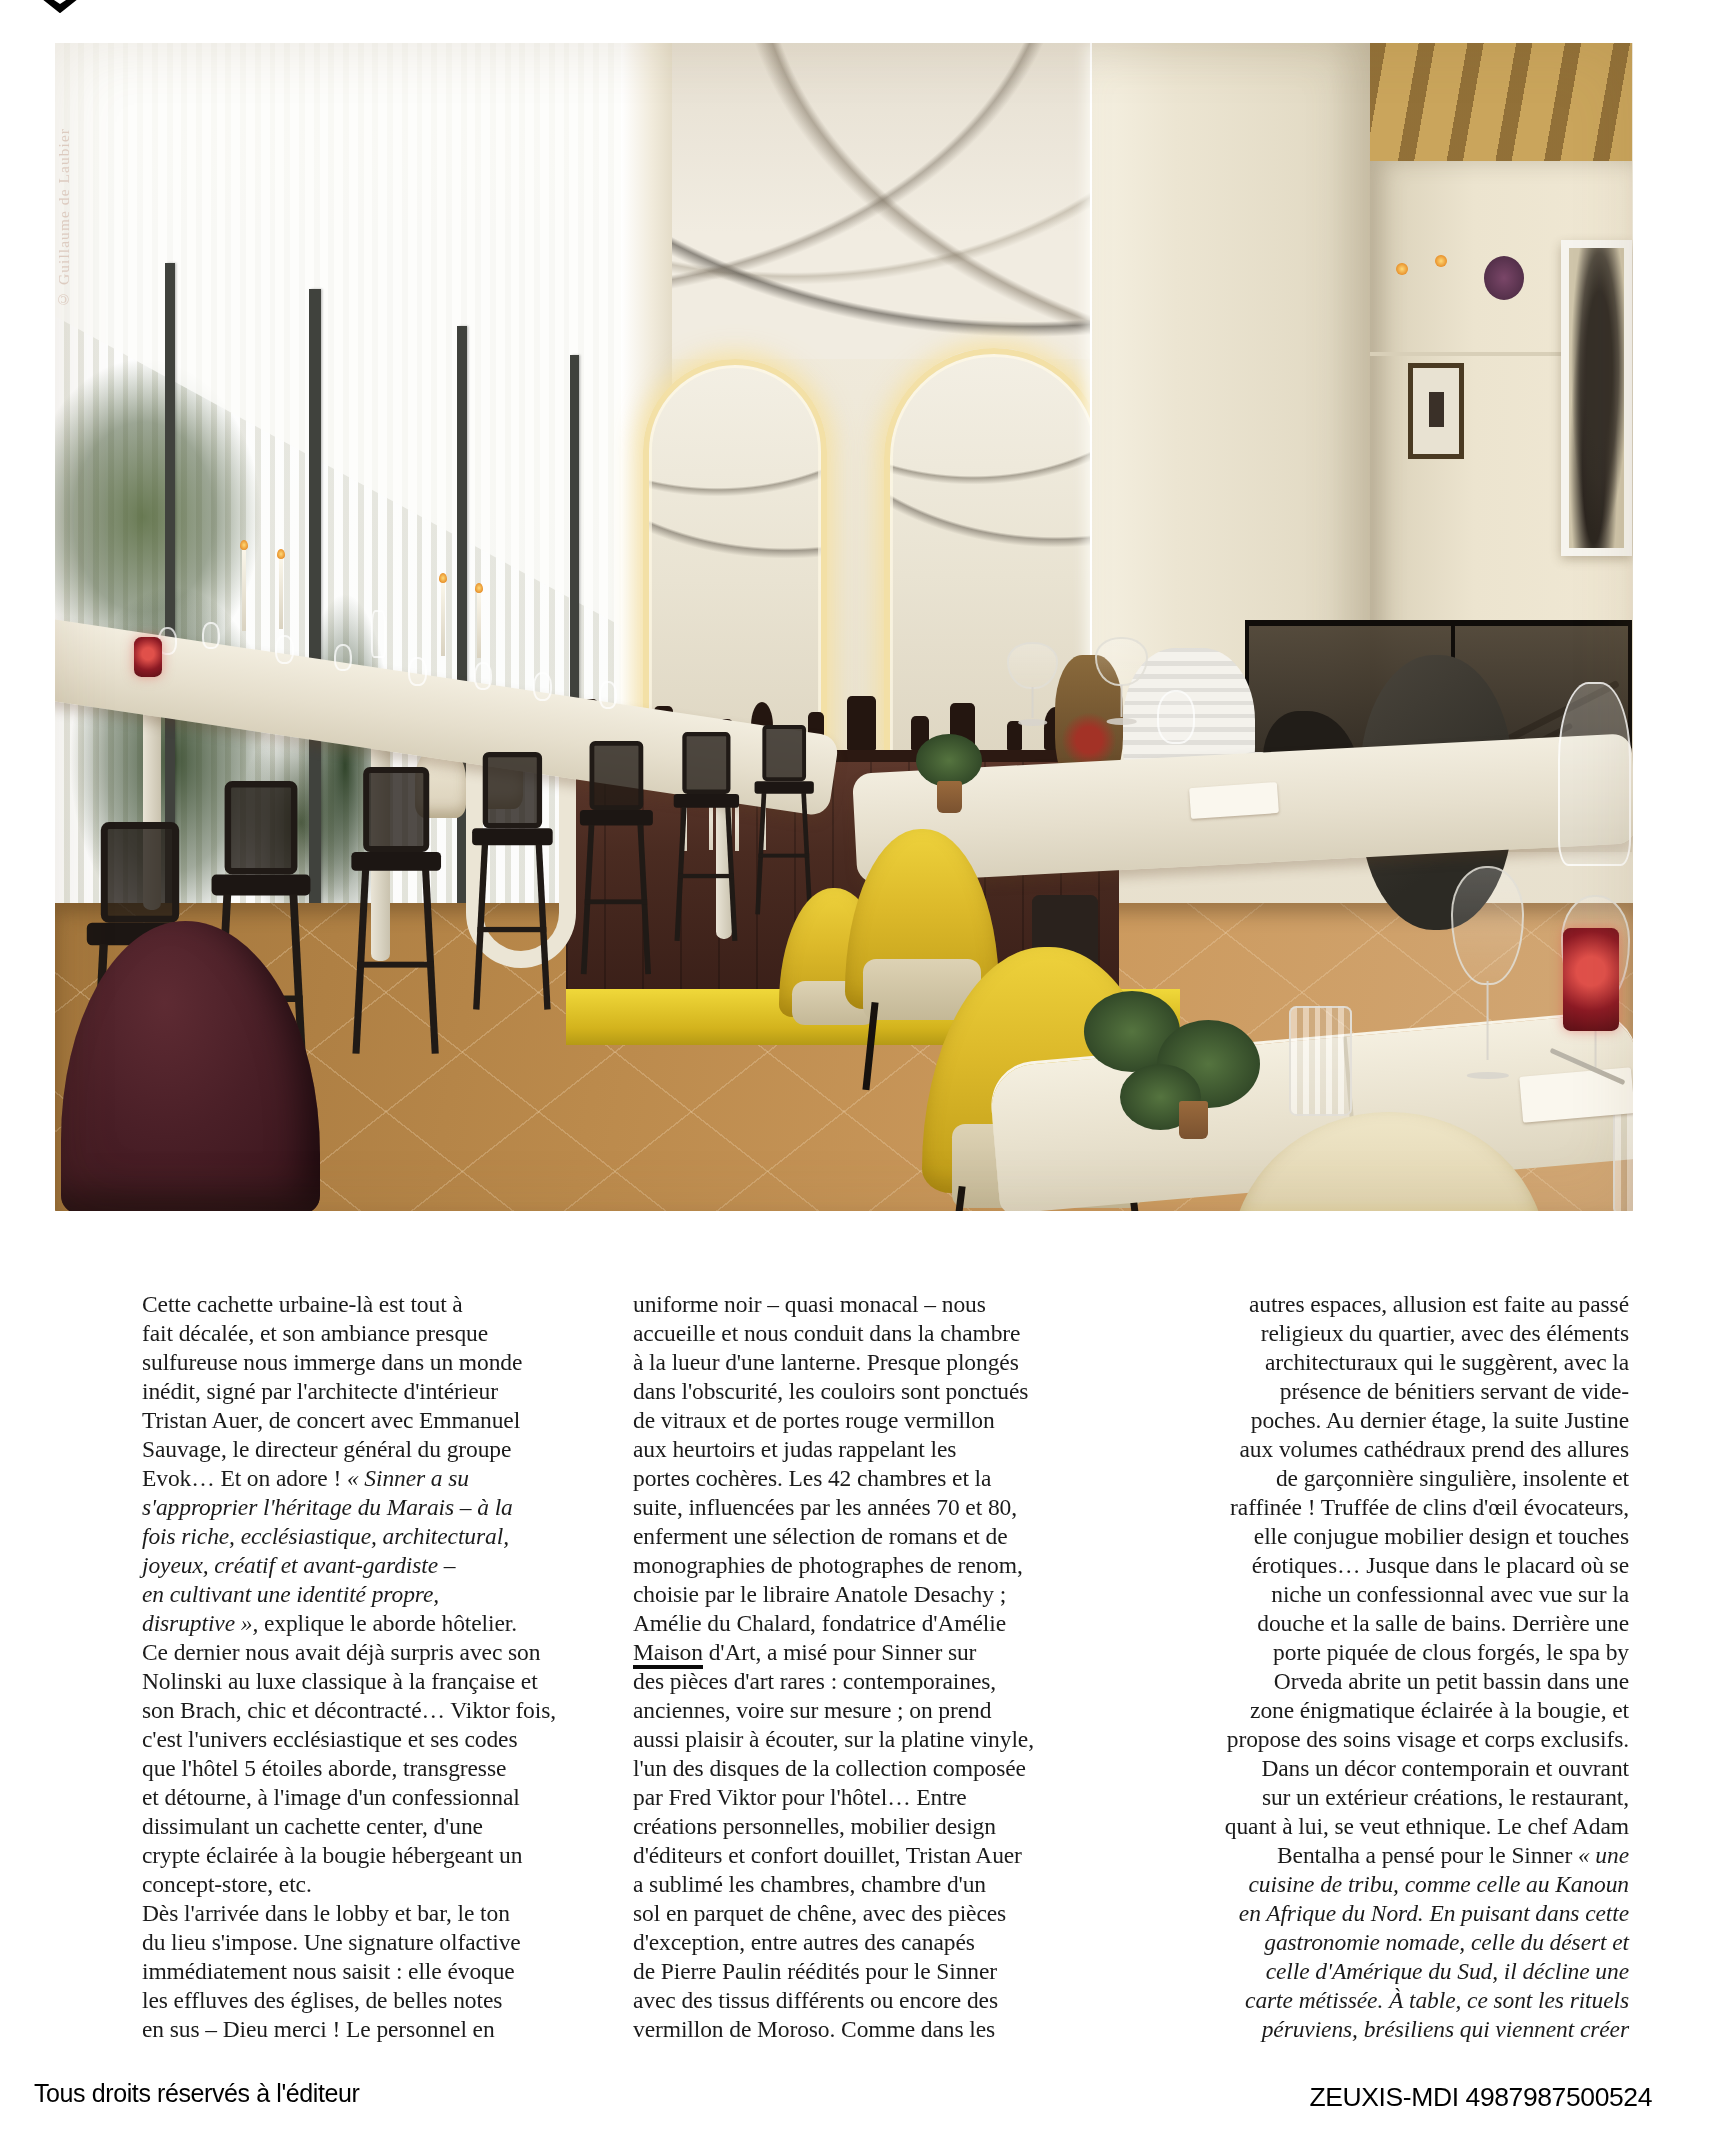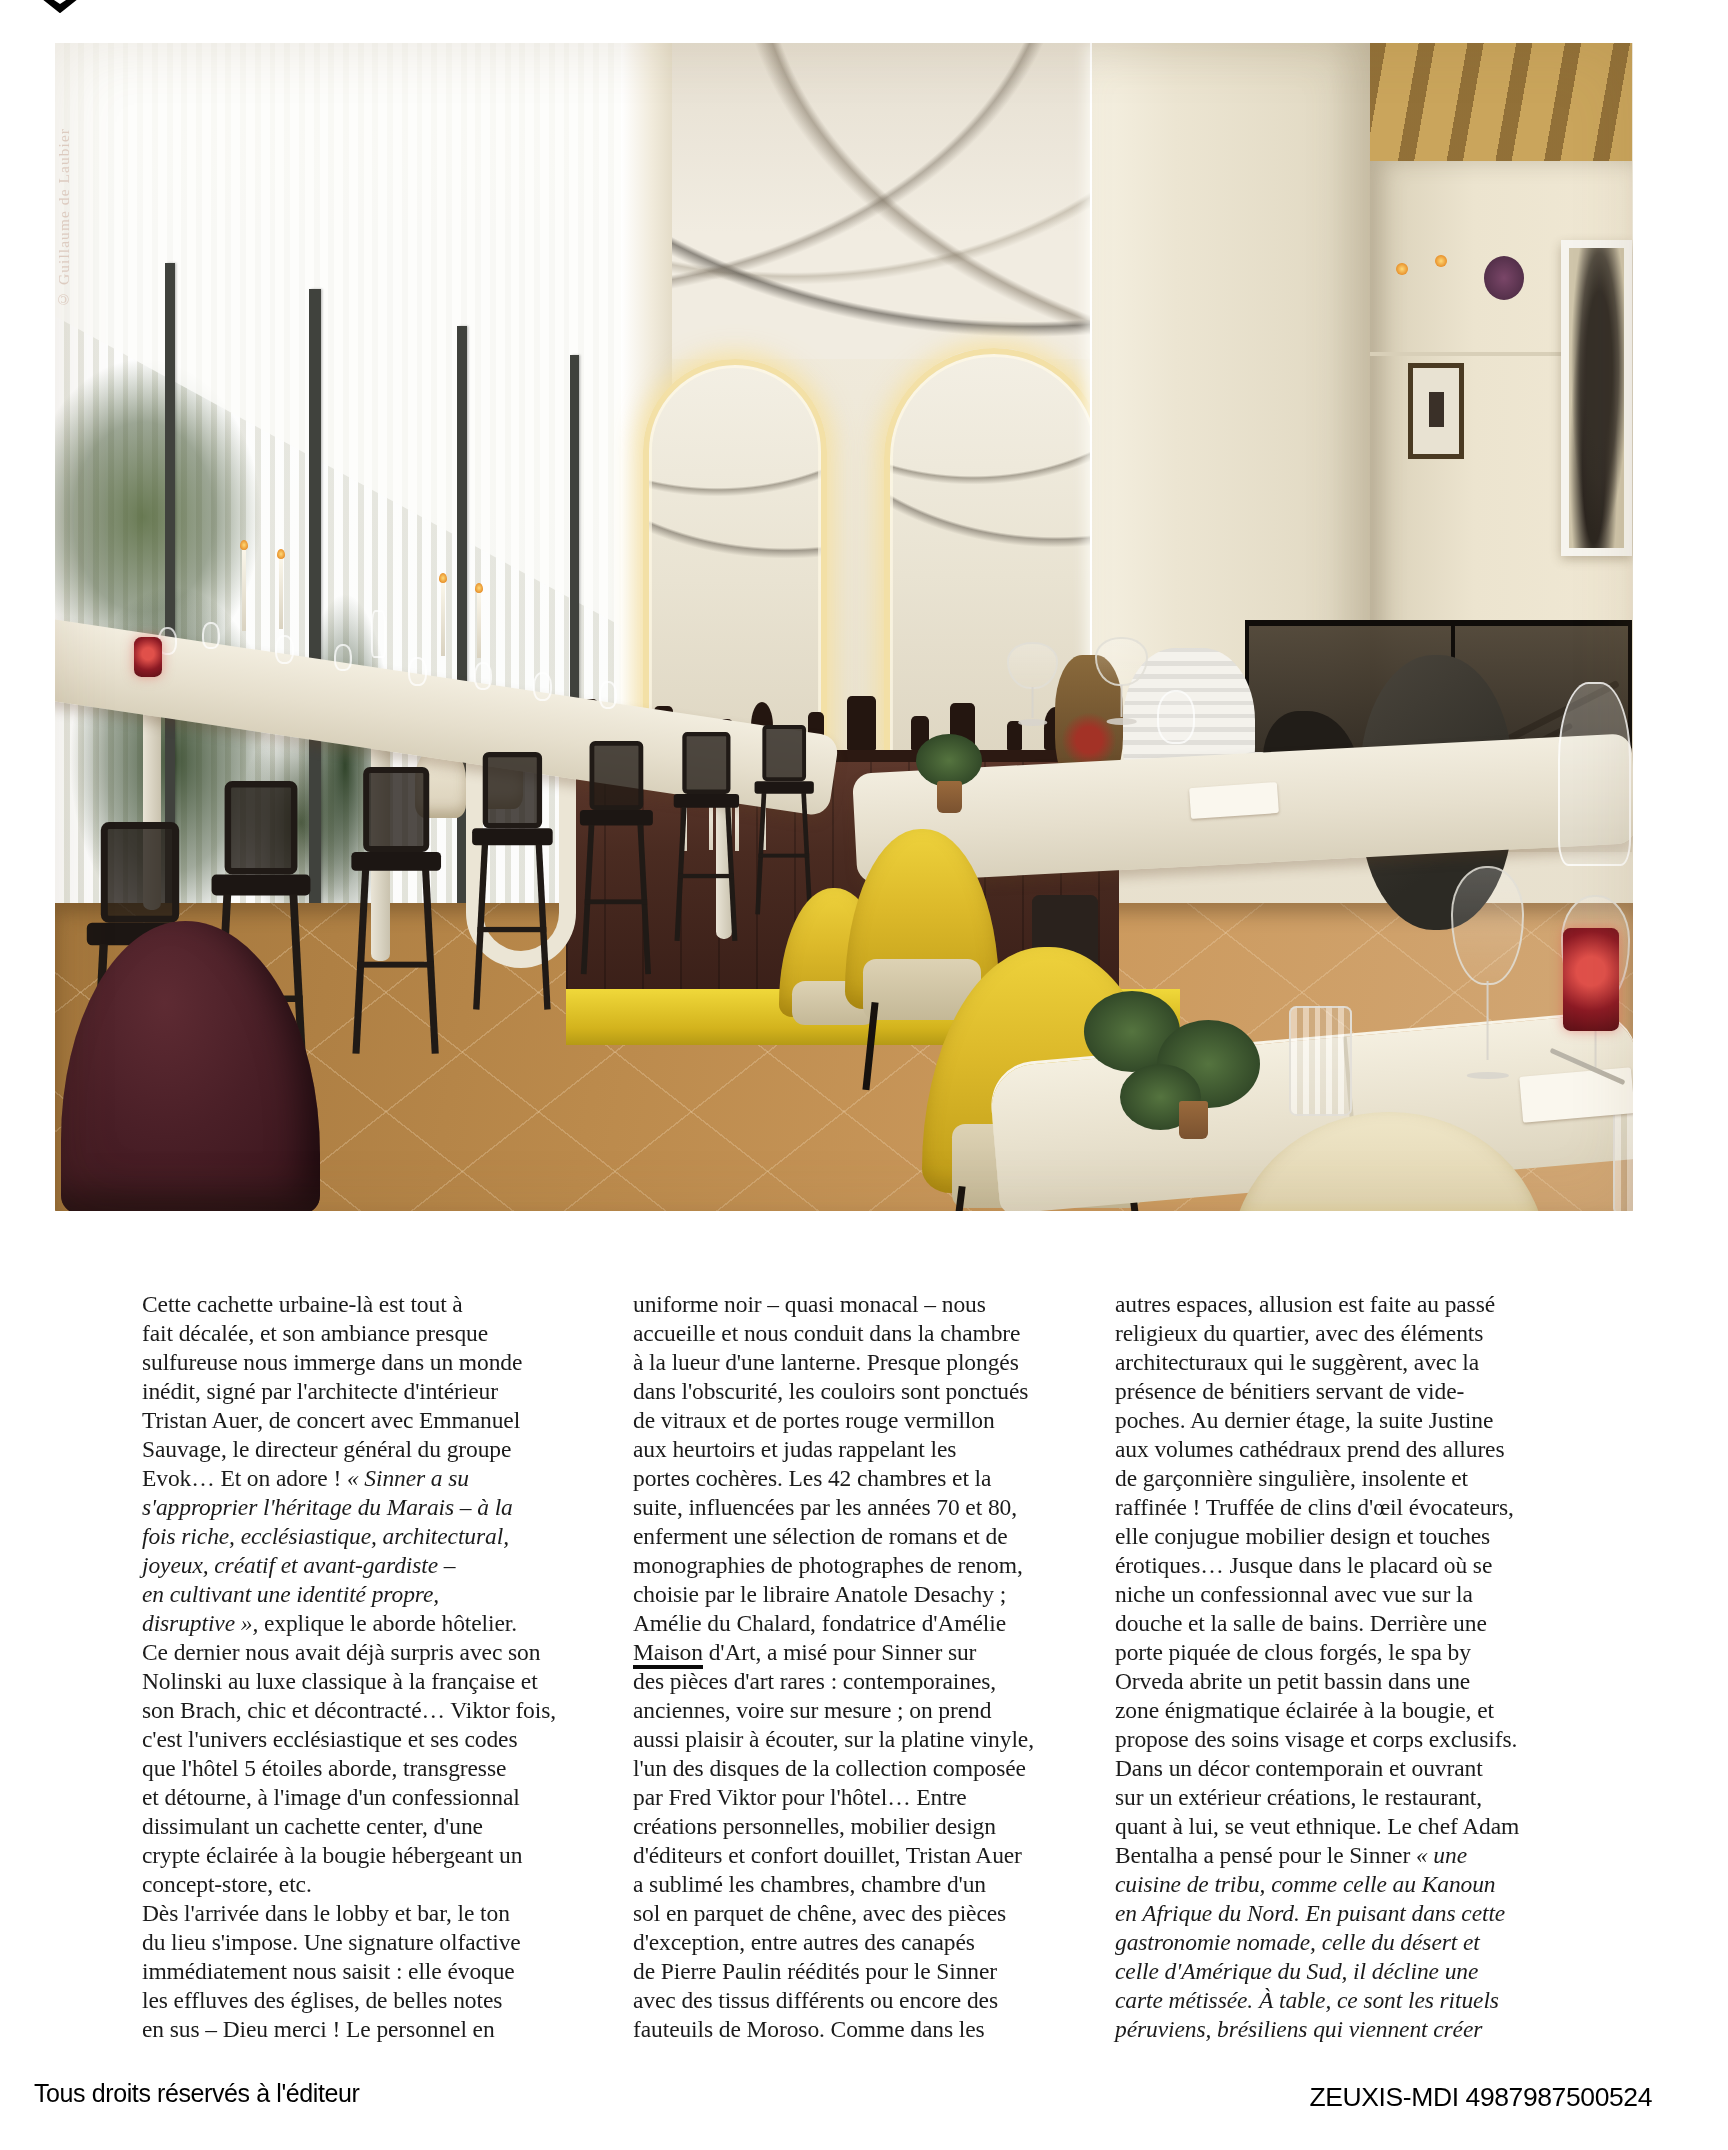--- a/index.html
+++ b/index.html
@@ -129,21 +129,21 @@
      background:radial-gradient(ellipse at 40% 28%,#5e2b33 0%,#4a1f27 45%,#37141b 100%);
      border-radius:48% 52% 6% 6%/75% 80% 6% 6%;box-shadow:inset -16px -19px 34px rgba(0,0,0,.5);}
   .credit{left:70px;top:900px;height:265px;writing-mode:vertical-rl;transform:rotate(180deg);
      font-size:15.4px;letter-spacing:1.1px;color:rgba(225,208,198,.95);white-space:nowrap;}
   .vignette{inset:0;box-shadow:inset 0 0 66px rgba(120,90,50,.14);}
 
   
   .col{position:absolute;top:1290px;width:479px;color:#1b1b1b;font-size:23.5px;line-height:29px;letter-spacing:-0.1px;}
   .col1{left:142px;}
   .col2{left:633px;}
-  .col3{left:1115px;}
+  .col3{left:1150px;text-align:right;}
   .tline{white-space:nowrap;height:29px;}
   .it{font-style:italic;}
   .ul{border-bottom:4.4px solid #0a0a0a;}
 
   
   .footer-left{position:absolute;left:34px;top:2079px;font-family:"Liberation Sans",sans-serif;font-size:25px;letter-spacing:-0.4px;color:#000;}
   .footer-right{position:absolute;right:76px;top:2082px;font-family:"Liberation Sans",sans-serif;font-size:26.5px;letter-spacing:-0.4px;color:#000;}
 </style>
 </head>
 <body>
@@ -397,21 +397,21 @@
       <div class="tline"><span>aussi plaisir à écouter, sur la platine vinyle,</span></div>
       <div class="tline"><span>l'un des disques de la collection composée</span></div>
       <div class="tline"><span>par Fred Viktor pour l'hôtel… Entre</span></div>
       <div class="tline"><span>créations personnelles, mobilier design</span></div>
       <div class="tline"><span>d'éditeurs et confort douillet, Tristan Auer</span></div>
       <div class="tline"><span>a sublimé les chambres, chambre d'un</span></div>
       <div class="tline"><span>sol en parquet de chêne, avec des pièces</span></div>
       <div class="tline"><span>d'exception, entre autres des canapés</span></div>
       <div class="tline"><span>de Pierre Paulin réédités pour le Sinner</span></div>
       <div class="tline"><span>avec des tissus différents ou encore des</span></div>
-      <div class="tline"><span>fauteuils de Moroso. Comme dans les</span></div>
+      <div class="tline"><span>vermillon de Moroso. Comme dans les</span></div>
     </div>
   <div class="col col3">
       <div class="tline"><span>autres espaces, allusion est faite au passé</span></div>
       <div class="tline"><span>religieux du quartier, avec des éléments</span></div>
       <div class="tline"><span>architecturaux qui le suggèrent, avec la</span></div>
       <div class="tline"><span>présence de bénitiers servant de vide-</span></div>
       <div class="tline"><span>poches. Au dernier étage, la suite Justine</span></div>
       <div class="tline"><span>aux volumes cathédraux prend des allures</span></div>
       <div class="tline"><span>de garçonnière singulière, insolente et</span></div>
       <div class="tline"><span>raffinée ! Truffée de clins d'œil évocateurs,</span></div>

